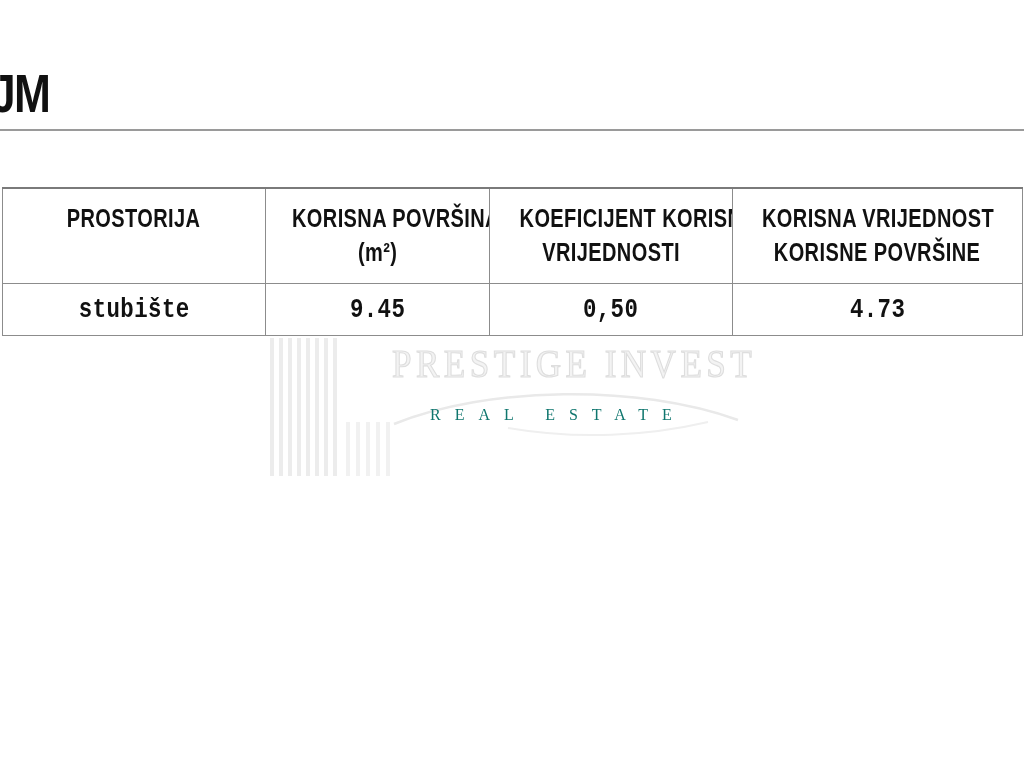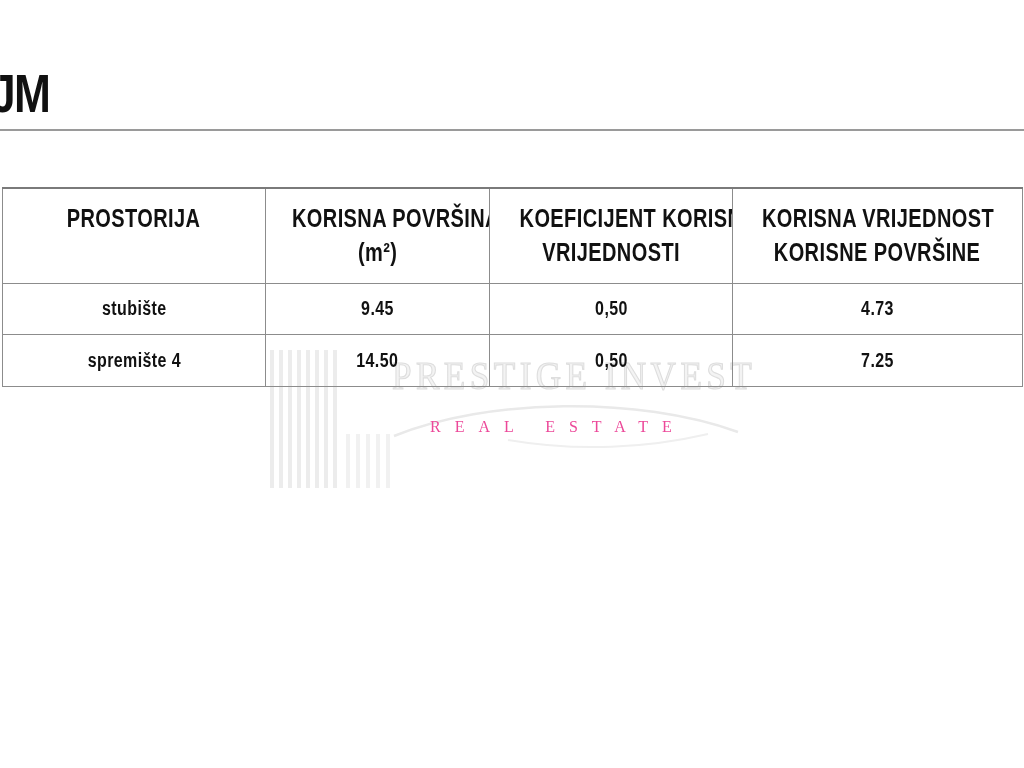--- a/index.html
+++ b/index.html
@@ -26,21 +26,21 @@
   .rule {
     position: absolute;
     left: 0; top: 129px;
     width: 1024px; height: 2px;
     background: #9a9a9a;
   }
 
   
   .watermark {
     position: absolute;
-    left: 268px; top: 338px;
+    left: 268px; top: 326px;
     width: 490px; height: 155px;
     pointer-events: none;
   }
   .wm-bars {
     position: absolute;
     left: 2px; top: 12px;
     width: 72px; height: 138px;
     background: repeating-linear-gradient(90deg, #ececec 0 4px, rgba(255,255,255,0) 4px 9px);
   }
   .wm-bars-small {
@@ -60,21 +60,21 @@
     white-space: nowrap;
     transform: scaleX(0.88);
     transform-origin: left center;
   }
   .wm-sub {
     position: absolute;
     left: 162px; top: 80px;
     font-family: "Liberation Serif", serif;
     font-size: 16px;
     letter-spacing: 14px;
-    color: #ec4899;
+    color: #0f766e;
     white-space: nowrap;
   }
   .wm-swoosh { position: absolute; left: 120px; top: 42px; }
 
   
   .area-table {
     position: absolute;
     left: 2px; top: 187px;
     width: 1020px;
     border-collapse: collapse;
@@ -86,21 +86,21 @@
     padding: 0;
     font-weight: bold;
     vertical-align: middle;
     overflow: hidden;
   }
   .area-table thead th { border-top: 2px solid #7a7a7a; }
   .area-table thead tr { height: 95px; }
   .area-table tbody tr { height: 51px; }
   .area-table tbody tr:last-child { height: 52px; }
   .area-table th { font-size: 25px; line-height: 1.35; }
-  .area-table td { font-size: 20px; }
+  .area-table td { font-size: 28px; font-family: Liberation Mono, monospace; }
 
   
   .cnd {
     display: inline-block;
     transform: scaleX(0.8);
     transform-origin: center;
     white-space: nowrap;
     letter-spacing: 0.5px;
   }
 </style>
@@ -150,22 +150,16 @@
         </th>
       </tr>
     </thead>
     <tbody>
         <tr>
       <td><span class="cnd">stubište</span></td>
       <td><span class="cnd">9.45</span></td>
       <td><span class="cnd">0,50</span></td>
       <td><span class="cnd">4.73</span></td>
     </tr>
-        <tr>
-      <td><span class="cnd">spremište 4</span></td>
-      <td><span class="cnd">14.50</span></td>
-      <td><span class="cnd">0,50</span></td>
-      <td><span class="cnd">7.25</span></td>
-    </tr>
       </tbody>
   </table>
 
 </div>
 
 </body></html>

